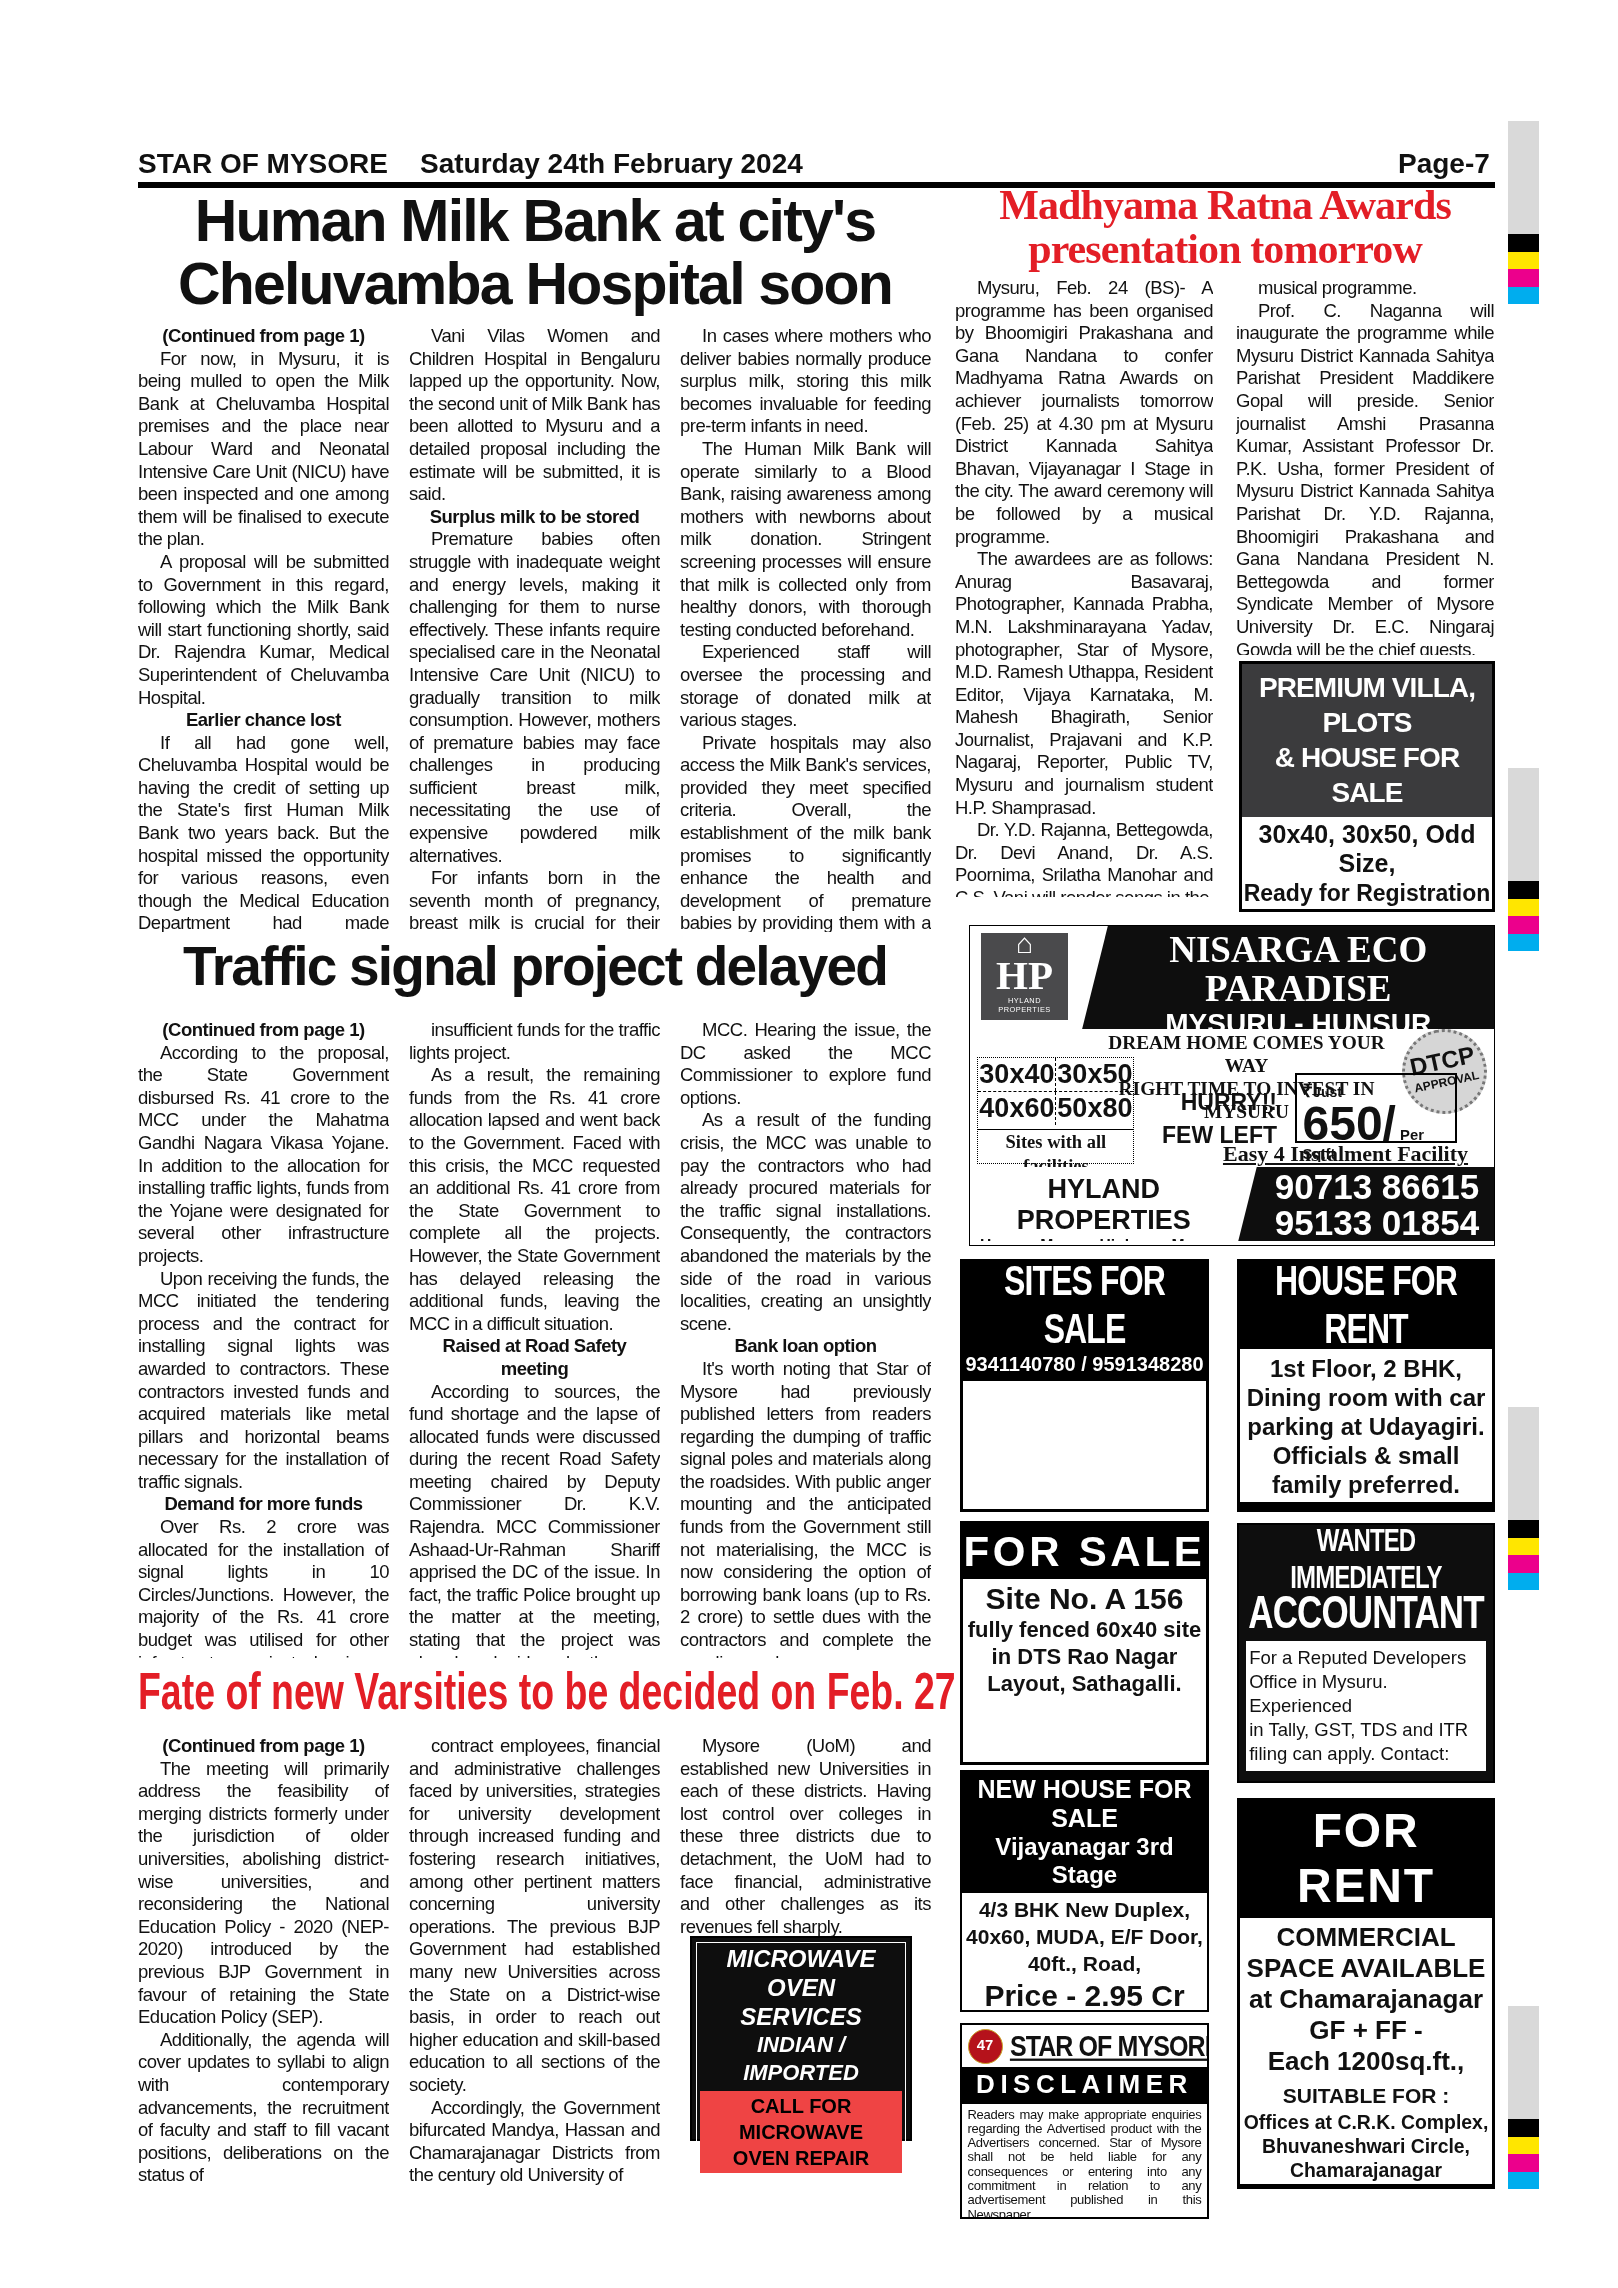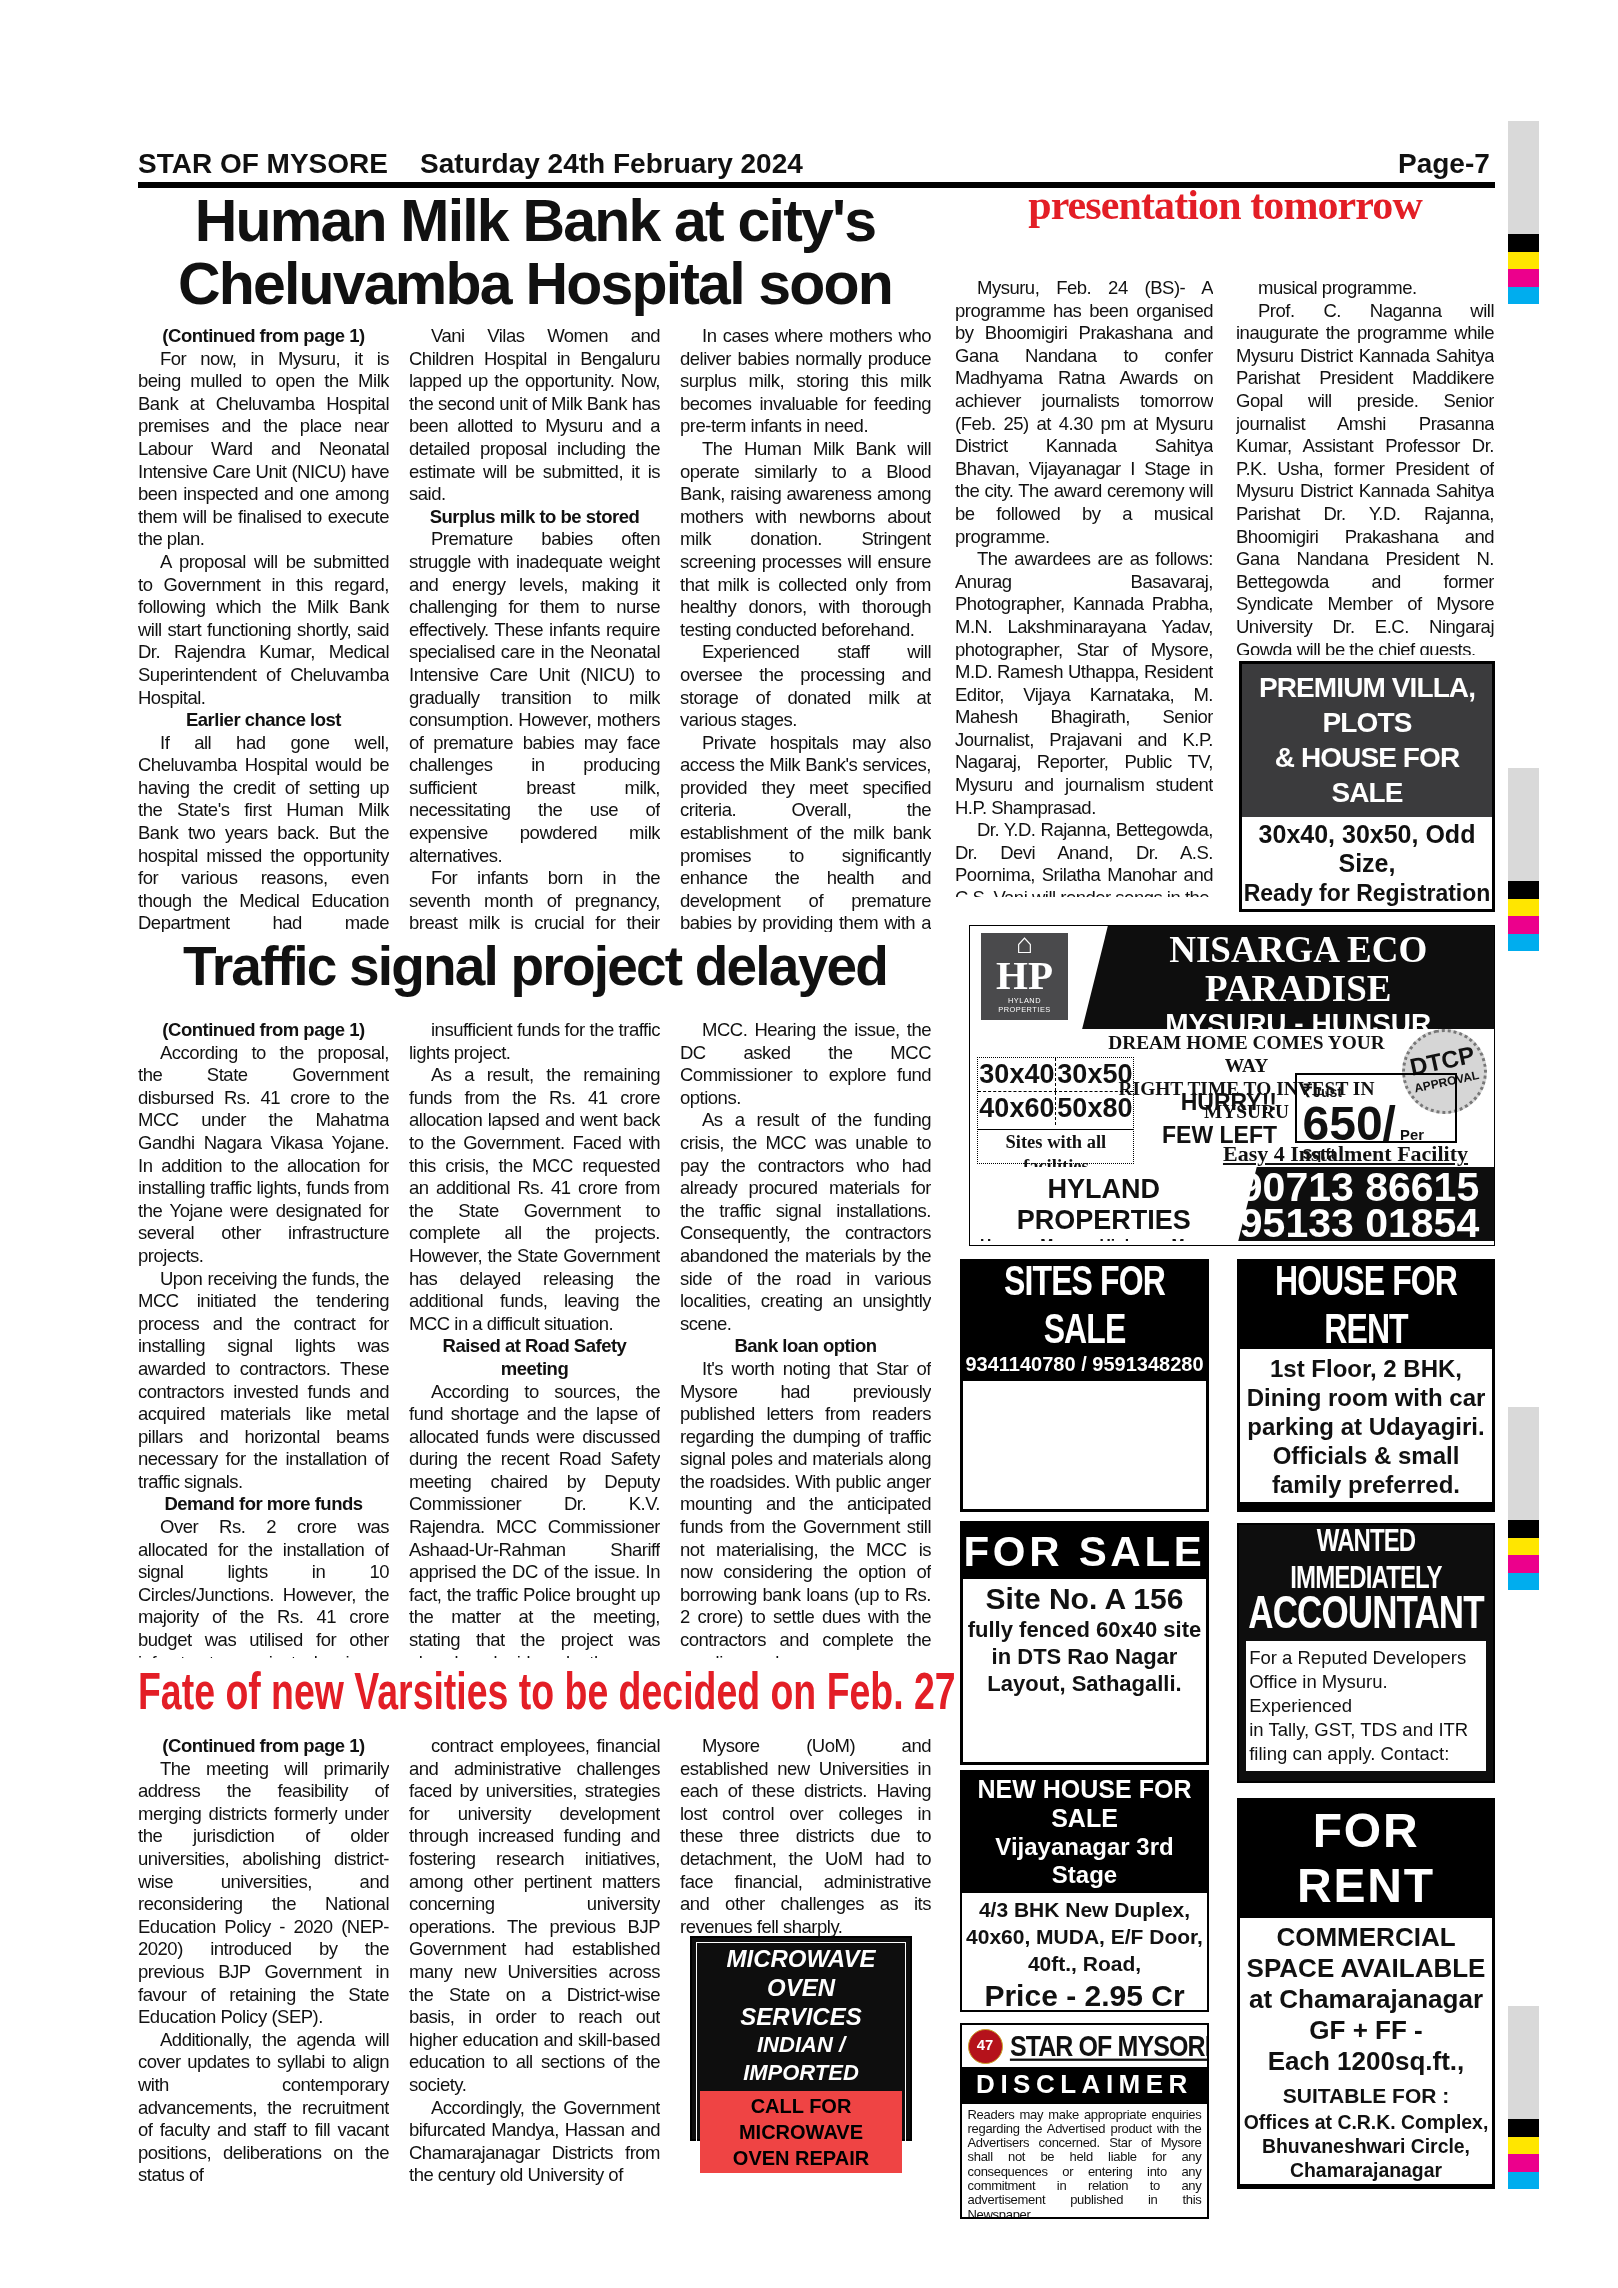--- a/index.html
+++ b/index.html
@@ -74,21 +74,21 @@
   .nis-650 { font-weight:bold; font-size:48px; line-height:44px; display:inline-block; }
   .nis-per { font-weight:bold; font-size:14.8px; }
   .nis-instal { position:absolute; right:5.5px; bottom:0px; width:286px; text-align:center;
                 font-family:"Liberation Serif",serif; font-weight:bold; font-size:22px; text-decoration:underline; }
   .nis-bot { position:relative; height:74px; background:#0e0e0e; overflow:hidden; }
   .nis-bot-patch { position:absolute; left:-28px; top:-5.5px; width:305px; height:88px; background:#fff; transform: skewX(-14deg); }
   .nis-company { position:absolute; left:9.2px; top:7.4px; width:249px; text-align:center; }
   .nis-company .c1 { font-weight:bold; font-size:27px; line-height:31px; }
   .nis-company .c2 { font-weight:bold; font-size:15.7px; line-height:20px; }
   .nis-phones { position:absolute; right:14.8px; top:1.8px; text-align:center; color:#fff; font-weight:bold;
-                font-size:41px; line-height:36px; }
+                font-size:35px; line-height:36px; }
 
   
   .ad-title-bar { padding: 5.5px 0 7.4px; }
   .ad-body { padding: 5.5px 3.7px; }
   .ad-body .ln { font-weight: bold; font-size: 24px; line-height: 29px; text-align: center; }
   .phone-bar { padding: 3.7px 0 5.5px; font-weight: bold; }
 
   
   .mw { background:#0e0e0e; border:2.8px solid #000; color:#fff; padding:3.7px; }
   .mw-inner { border:1.8px solid #fff; padding:1.8px; }
@@ -142,20 +142,21 @@
       </div>
     <div class="news-col" style="width:251px;">
         <p class="para body">In cases where mothers who deliver babies normally produce surplus milk, storing this milk becomes invaluable for feeding pre-term infants in need.</p>
         <p class="para body">The Human Milk Bank will operate similarly to a Blood Bank, raising awareness among mothers with newborns about milk donation. Stringent screening processes will ensure that milk is collected only from healthy donors, with thorough testing conducted beforehand.</p>
         <p class="para body">Experienced staff will oversee the processing and storage of donated milk at various stages.</p>
         <p class="para body">Private hospitals may also access the Milk Bank's services, provided they meet specified criteria. Overall, the establishment of the milk bank promises to significantly enhance the health and development of premature babies by providing them with a vital source of nutrition.</p>
       </div>
   </div>
 
   <div class="abs" style="left:955px; top:183px; width:540px;">
+    <div class="h-madhyama red">Madhyama Ratna Awards</div>
     <div class="h-madhyama red">presentation tomorrow</div>
   </div>
   <div class="abs cols" style="left:955px; top:277px; width:540px; height:620px; gap:23px;">
     <div class="news-col" style="width:258px;">
         <p class="para body">Mysuru, Feb. 24 (BS)- A programme has been organised by Bhoomigiri Prakashana and Gana Nandana to confer Madhyama Ratna Awards on achiever journalists tomorrow (Feb. 25) at 4.30 pm at Mysuru District Kannada Sahitya Bhavan, Vijayanagar I Stage in the city. The award ceremony will be followed by a musical programme.</p>
         <p class="para body">The awardees are as follows: Anurag Basavaraj, Photographer, Kannada Prabha, M.N. Lakshminarayana Yadav, photographer, Star of Mysore, M.D. Ramesh Uthappa, Resident Editor, Vijaya Karnataka, M. Mahesh Bhagirath, Senior Journalist, Prajavani and K.P. Nagaraj, Reporter, Public TV, Mysuru and journalism student H.P. Shamprasad.</p>
         <p class="para body">Dr. Y.D. Rajanna, Bettegowda, Dr. Devi Anand, Dr. A.S. Poornima, Srilatha Manohar and C.S. Vani will render songs in the</p>
       </div>
     <div class="news-col" style="width:258px; height:378px;">
         <p class="para body">musical programme.</p>

